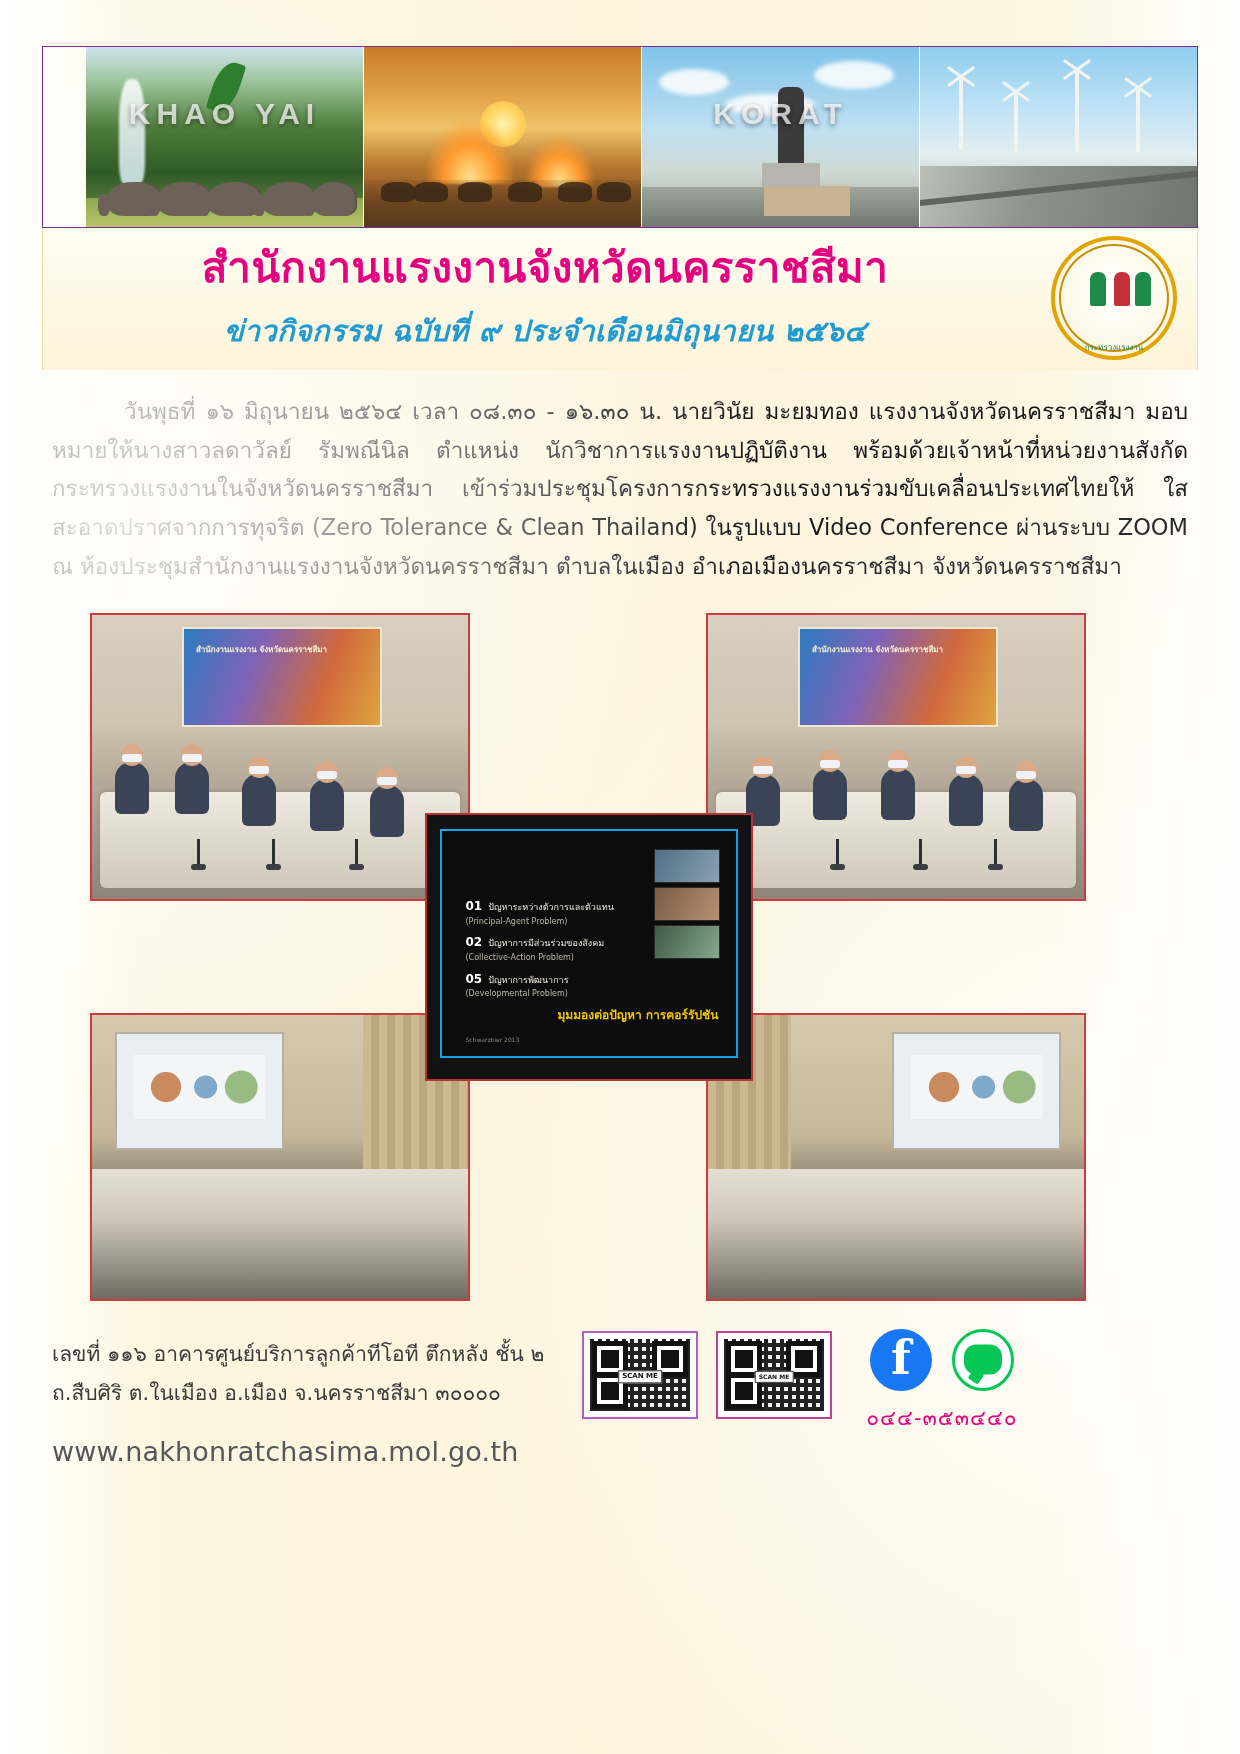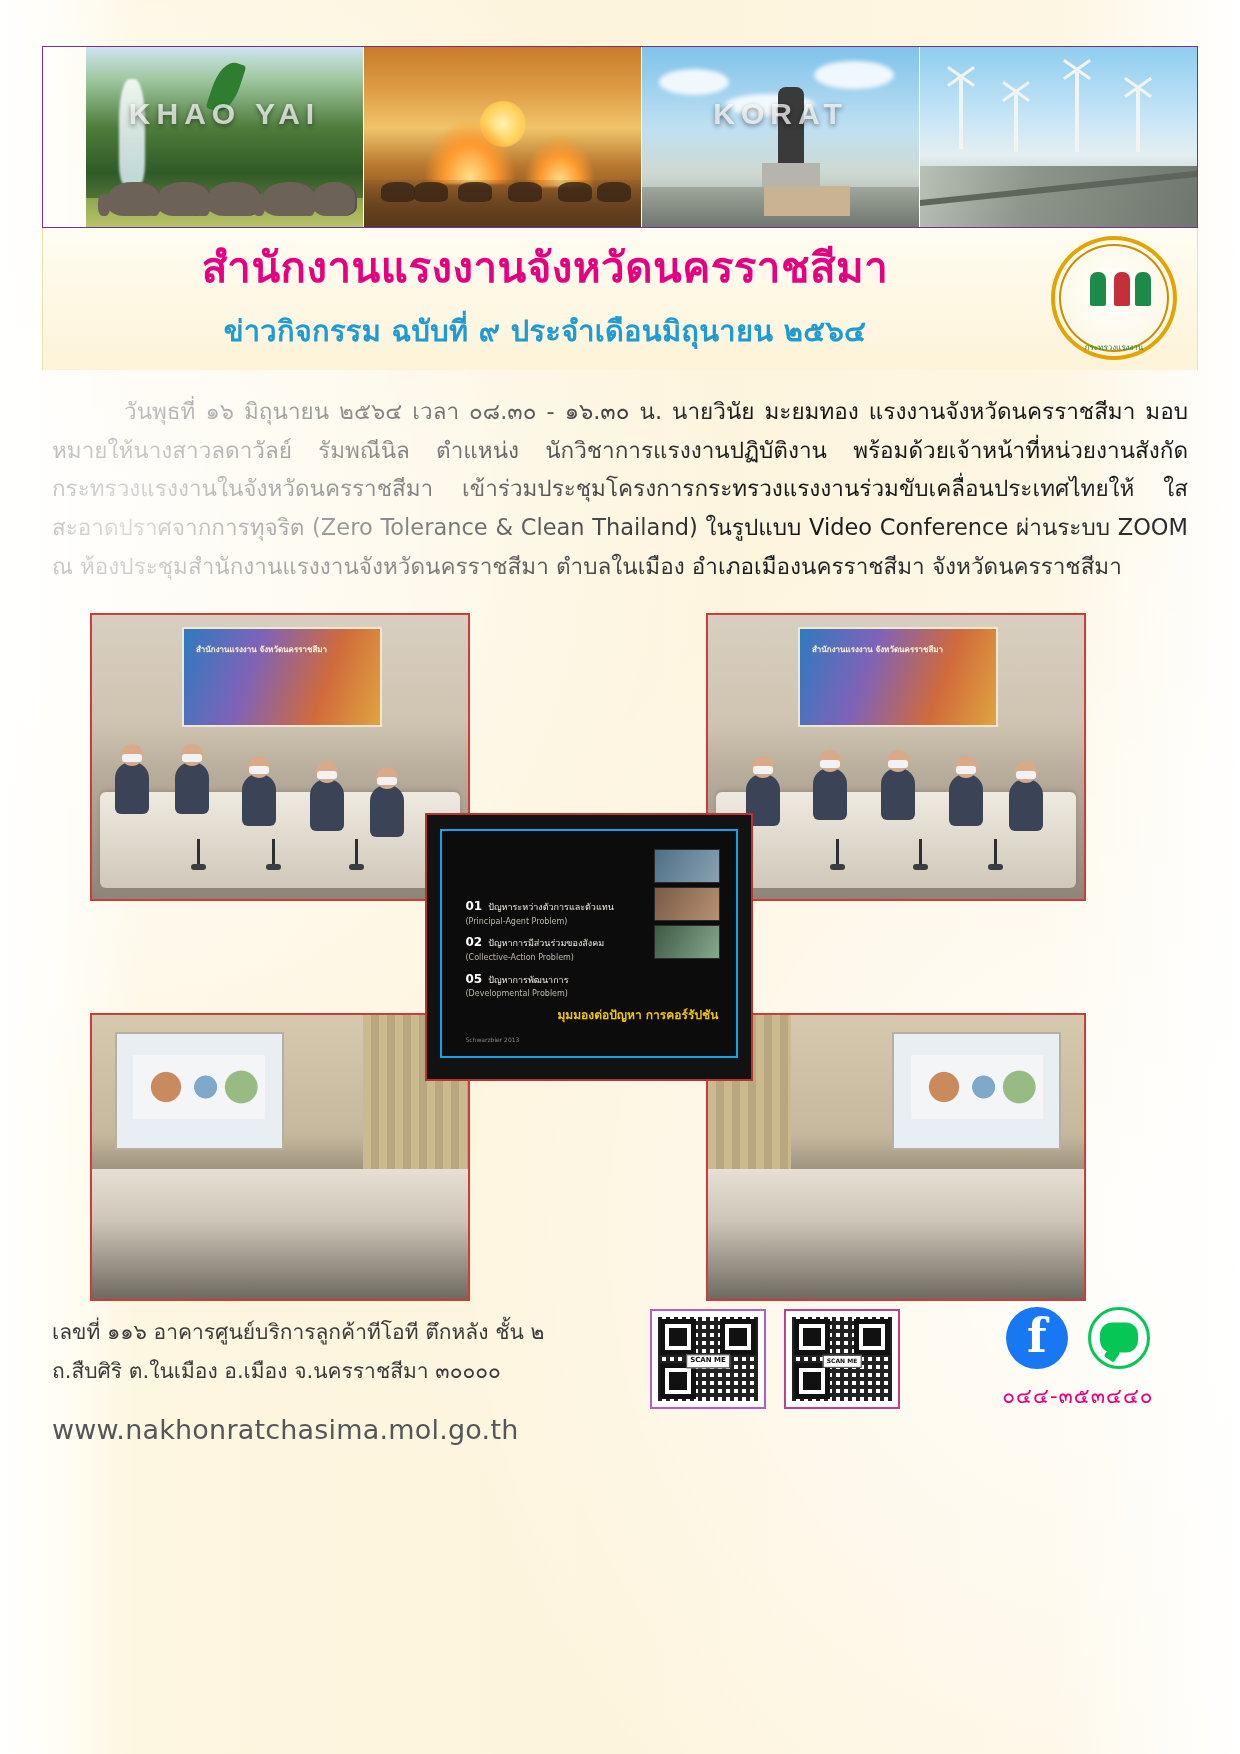--- a/index.html
+++ b/index.html
@@ -282,20 +282,21 @@
     letter-spacing: .5px;
     line-height: 1.25;
     text-shadow: 0 1px 0 rgba(255,255,255,.7);
   }
   .issue-line {
     margin-top: 14px;
     font-size: 29px;
     color: #1f9bd4;
     font-weight: 700;
     letter-spacing: .3px;
+    font-style: italic;
   }
 
   .emblem {
     width: 150px; height: 128px;
     flex: 0 0 150px;
     position: relative;
   }
   .emblem .ering {
     position: absolute; inset: 2px 12px;
     border-radius: 50%;
@@ -494,42 +495,42 @@
   .slide .thumb.t-c { background: linear-gradient(120deg, #3e5a45, #86a98d); }
   .slide .footer-note {
     position: absolute; left: 8%; bottom: 6%;
     color: #8d887c;
     font-size: 6px;
   }
 
   
   .footer {
     position: relative;
-    margin-top: 2px;
+    margin-top: 24px;
     display: flex;
     align-items: flex-start;
-    justify-content: space-between;
+    justify-content: flex-start;
     padding: 0 10px;
   }
   .addr {
     flex: 0 0 530px;
     color: #3a3a3a;
     font-size: 21px;
     line-height: 1.85;
     padding-top: 8px;
   }
   .addr .url {
     margin-top: 14px;
     font-size: 27px;
     color: #55565a;
     letter-spacing: .2px;
   }
   .qr-wrap { display: flex; gap: 18px; padding-top: 4px; }
   .qr {
-    width: 116px; height: 100px;
+    width: 116px; height: 88px;
     padding: 0;
     background: #ffffff;
     border: 2px solid;
     position: relative;
     box-sizing: border-box;
   }
   .qr.q1 { border-color: #b45fbe; }
   .qr.q2 { border-color: #c33f8e; }
   .qr-inner {
     position: absolute; inset: 6px;

